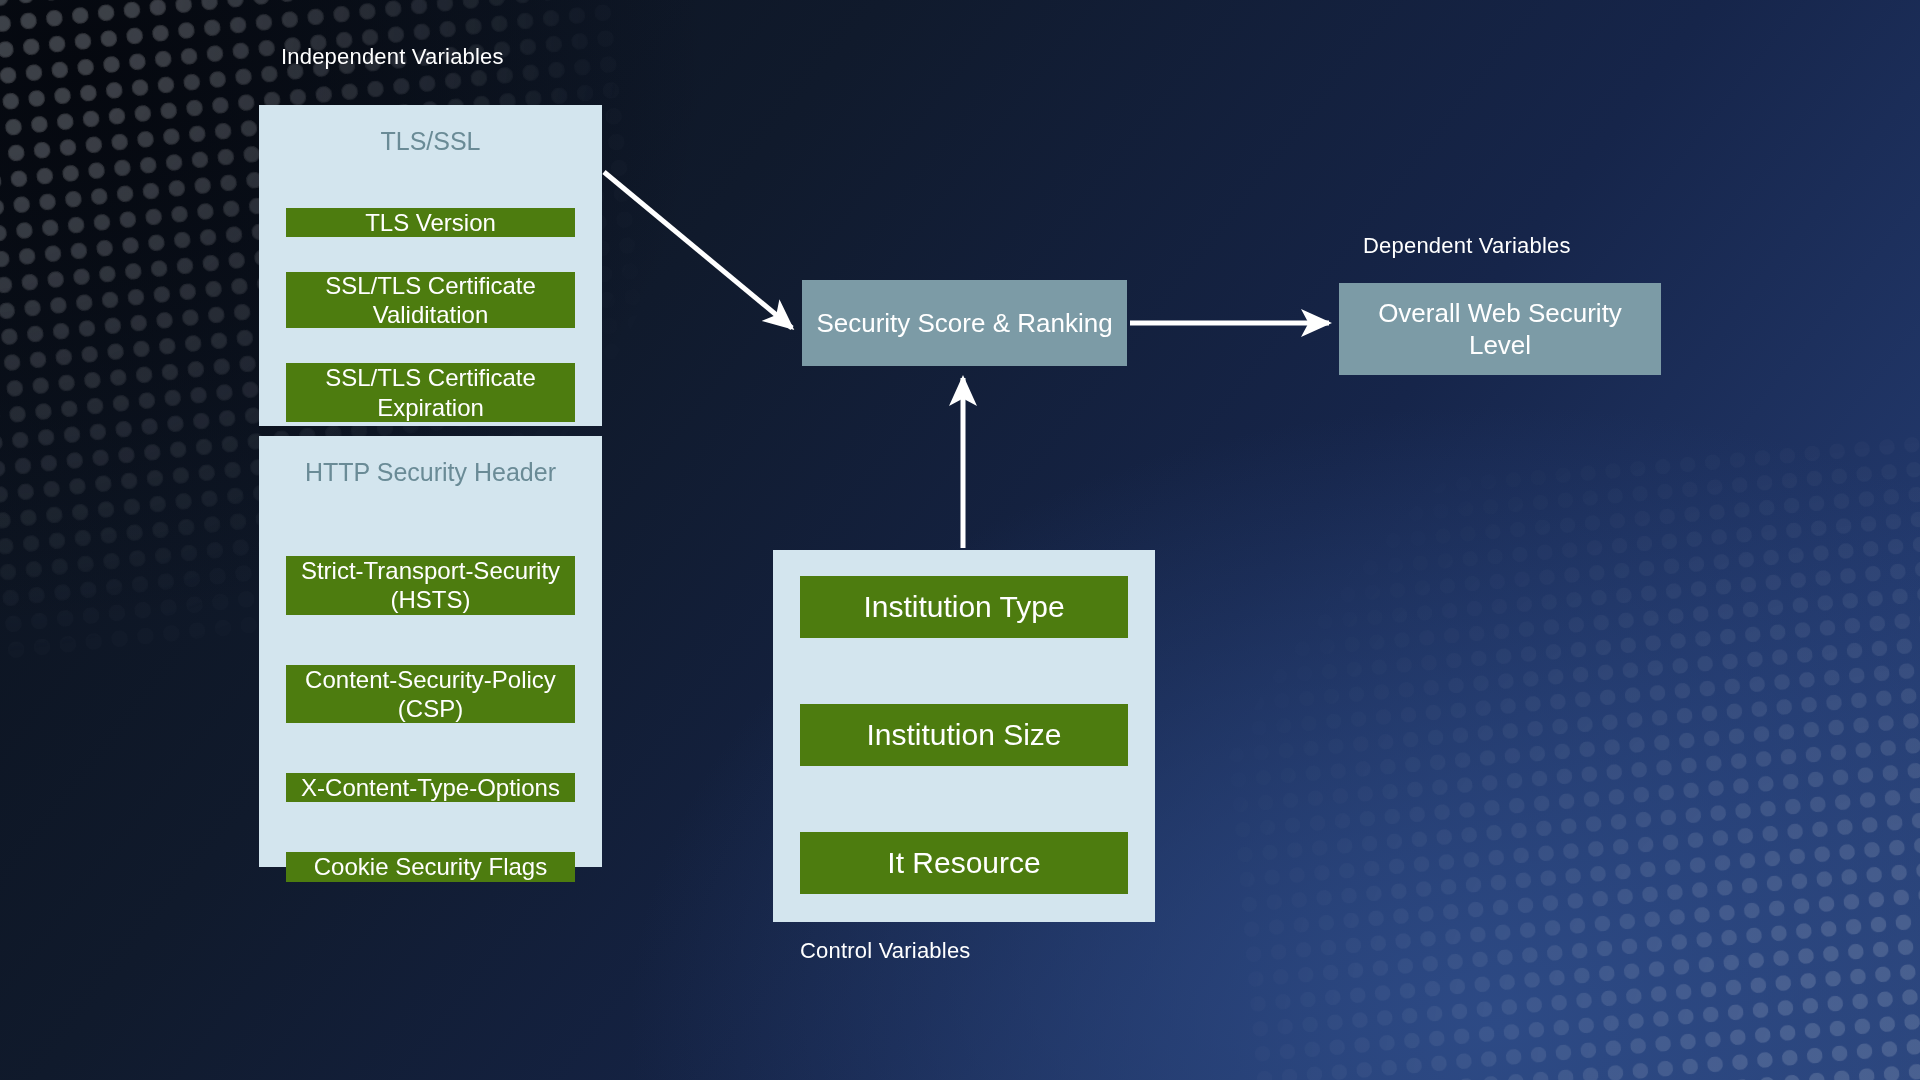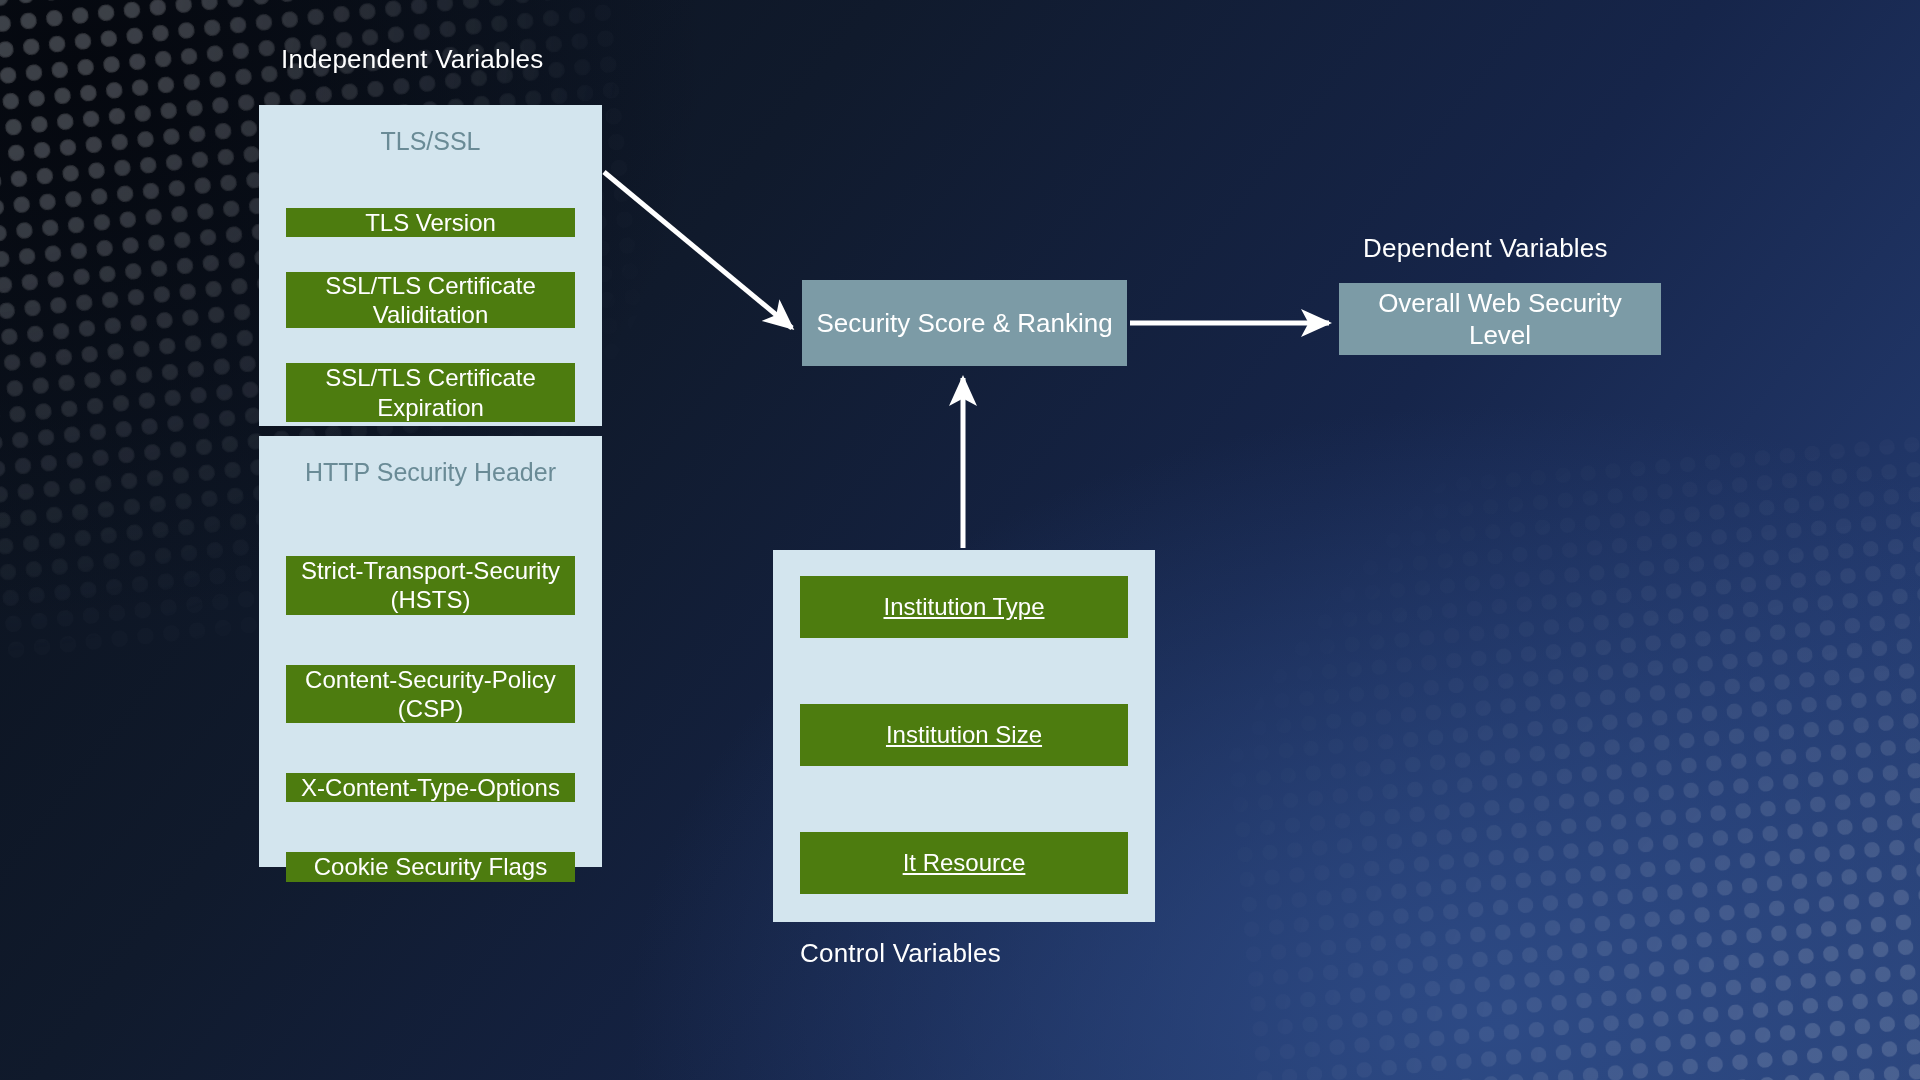--- a/index.html
+++ b/index.html
@@ -48,21 +48,21 @@
     background-size: 25px 25px;
     -webkit-mask-image: radial-gradient(circle at 92% 96%, #000 0%, #000 20%, rgba(0,0,0,0.6) 45%, rgba(0,0,0,0.15) 70%, rgba(0,0,0,0) 88%);
     mask-image: radial-gradient(circle at 92% 96%, #000 0%, #000 20%, rgba(0,0,0,0.6) 45%, rgba(0,0,0,0.15) 70%, rgba(0,0,0,0) 88%);
     transform: rotate(-5deg);
   }
 
   
   .caption {
     position: absolute;
     color: #ffffff;
-    font-size: 26px;
+    font-size: 22px;
     font-weight: 400;
     letter-spacing: 0.2px;
     white-space: nowrap;
   }
   .panel {
     position: absolute;
     background: #d3e5ee;
     display: flex;
     flex-direction: column;
   }
@@ -121,29 +121,29 @@
   #panel-http .item + .item { margin-top: 3px; }
   #panel-http .item:nth-of-type(1) { height: 72px; }
   #panel-http .item:nth-of-type(2) { height: 72px; }
   #panel-http .item:nth-of-type(3) { height: 65px; }
   #panel-http .item:nth-of-type(4) { height: 56px; }
 
   #node-security {
     left: 802px; top: 280px; width: 325px; height: 86px;
   }
   #node-overall {
-    left: 1339px; top: 283px; width: 322px; height: 72px;
+    left: 1339px; top: 283px; width: 322px; height: 92px;
   }
 
   #panel-control {
     left: 773px; top: 550px; width: 382px; height: 372px;
     padding: 26px 27px 28px 27px;
     justify-content: space-between;
   }
-  #panel-control .item { height: 62px; font-size: 24px; text-decoration: underline; }
+  #panel-control .item { height: 62px; font-size: 30px; }
 
   svg#connectors {
     position: absolute; left: 0; top: 0;
     width: 1920px; height: 1080px;
     pointer-events: none;
   }
 </style>
 </head>
 <body>
 

